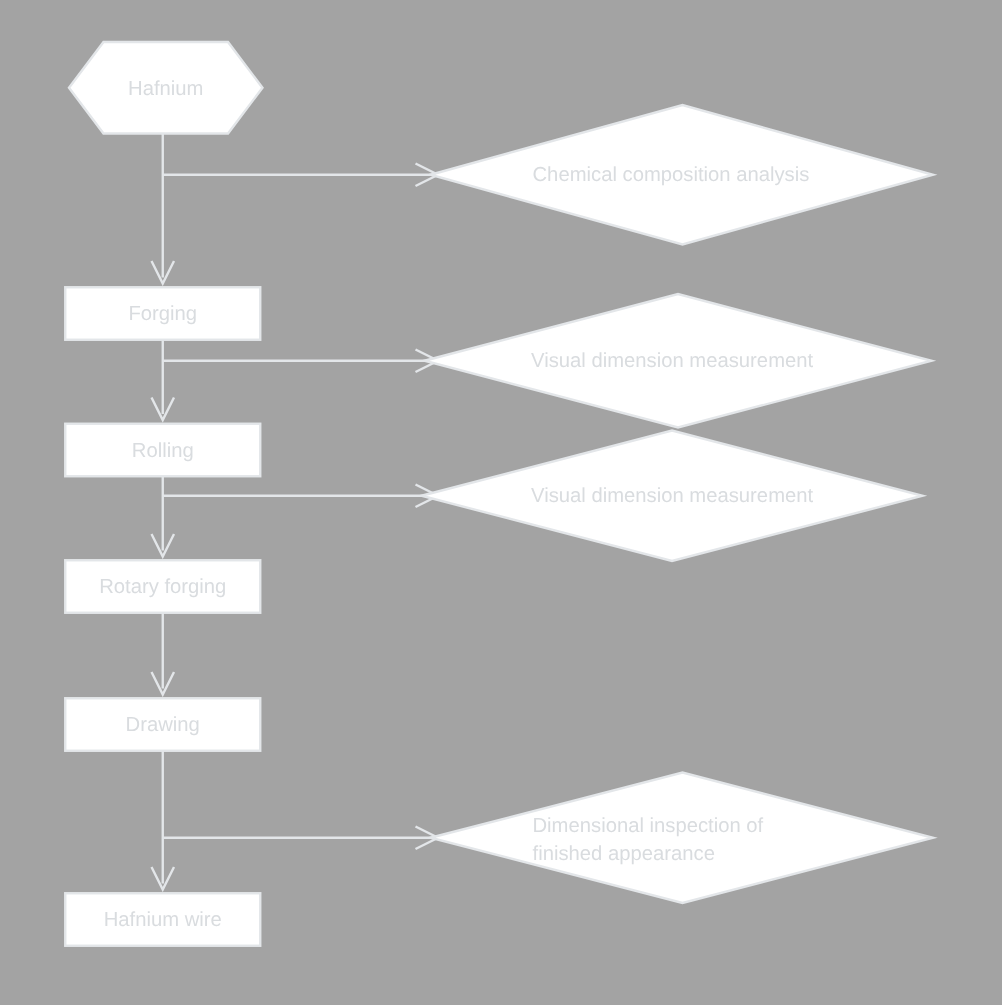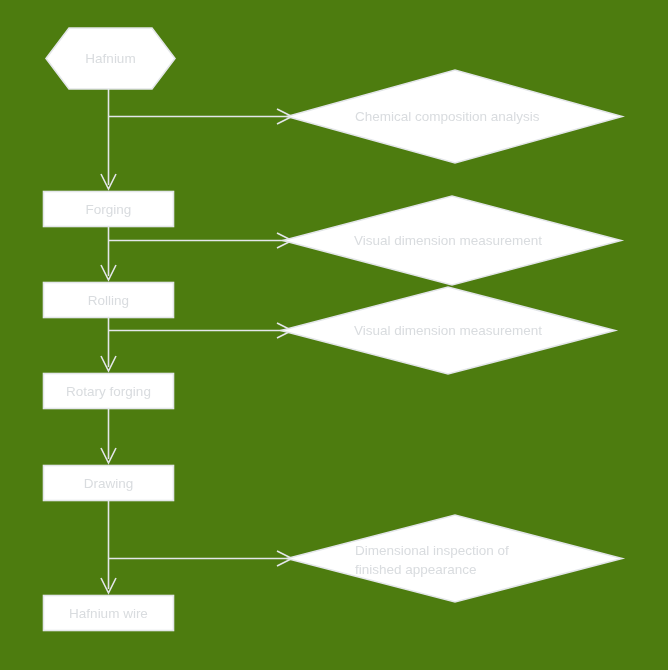--- a/index.html
+++ b/index.html
@@ -10,21 +10,21 @@
   body {
     width: 668px;
     height: 670px;
     font-family: "Liberation Sans", sans-serif;
     overflow: hidden;
   }
   #diagram-root {
     position: relative;
     width: 668px;
     height: 670px;
-    background: #4d7c0f;
+    background: #a3a3a3;
   }
   #flow-svg {
     position: absolute;
     top: 0;
     left: 0;
     width: 668px;
     height: 670px;
     display: block;
   }
   .shape-outline {

